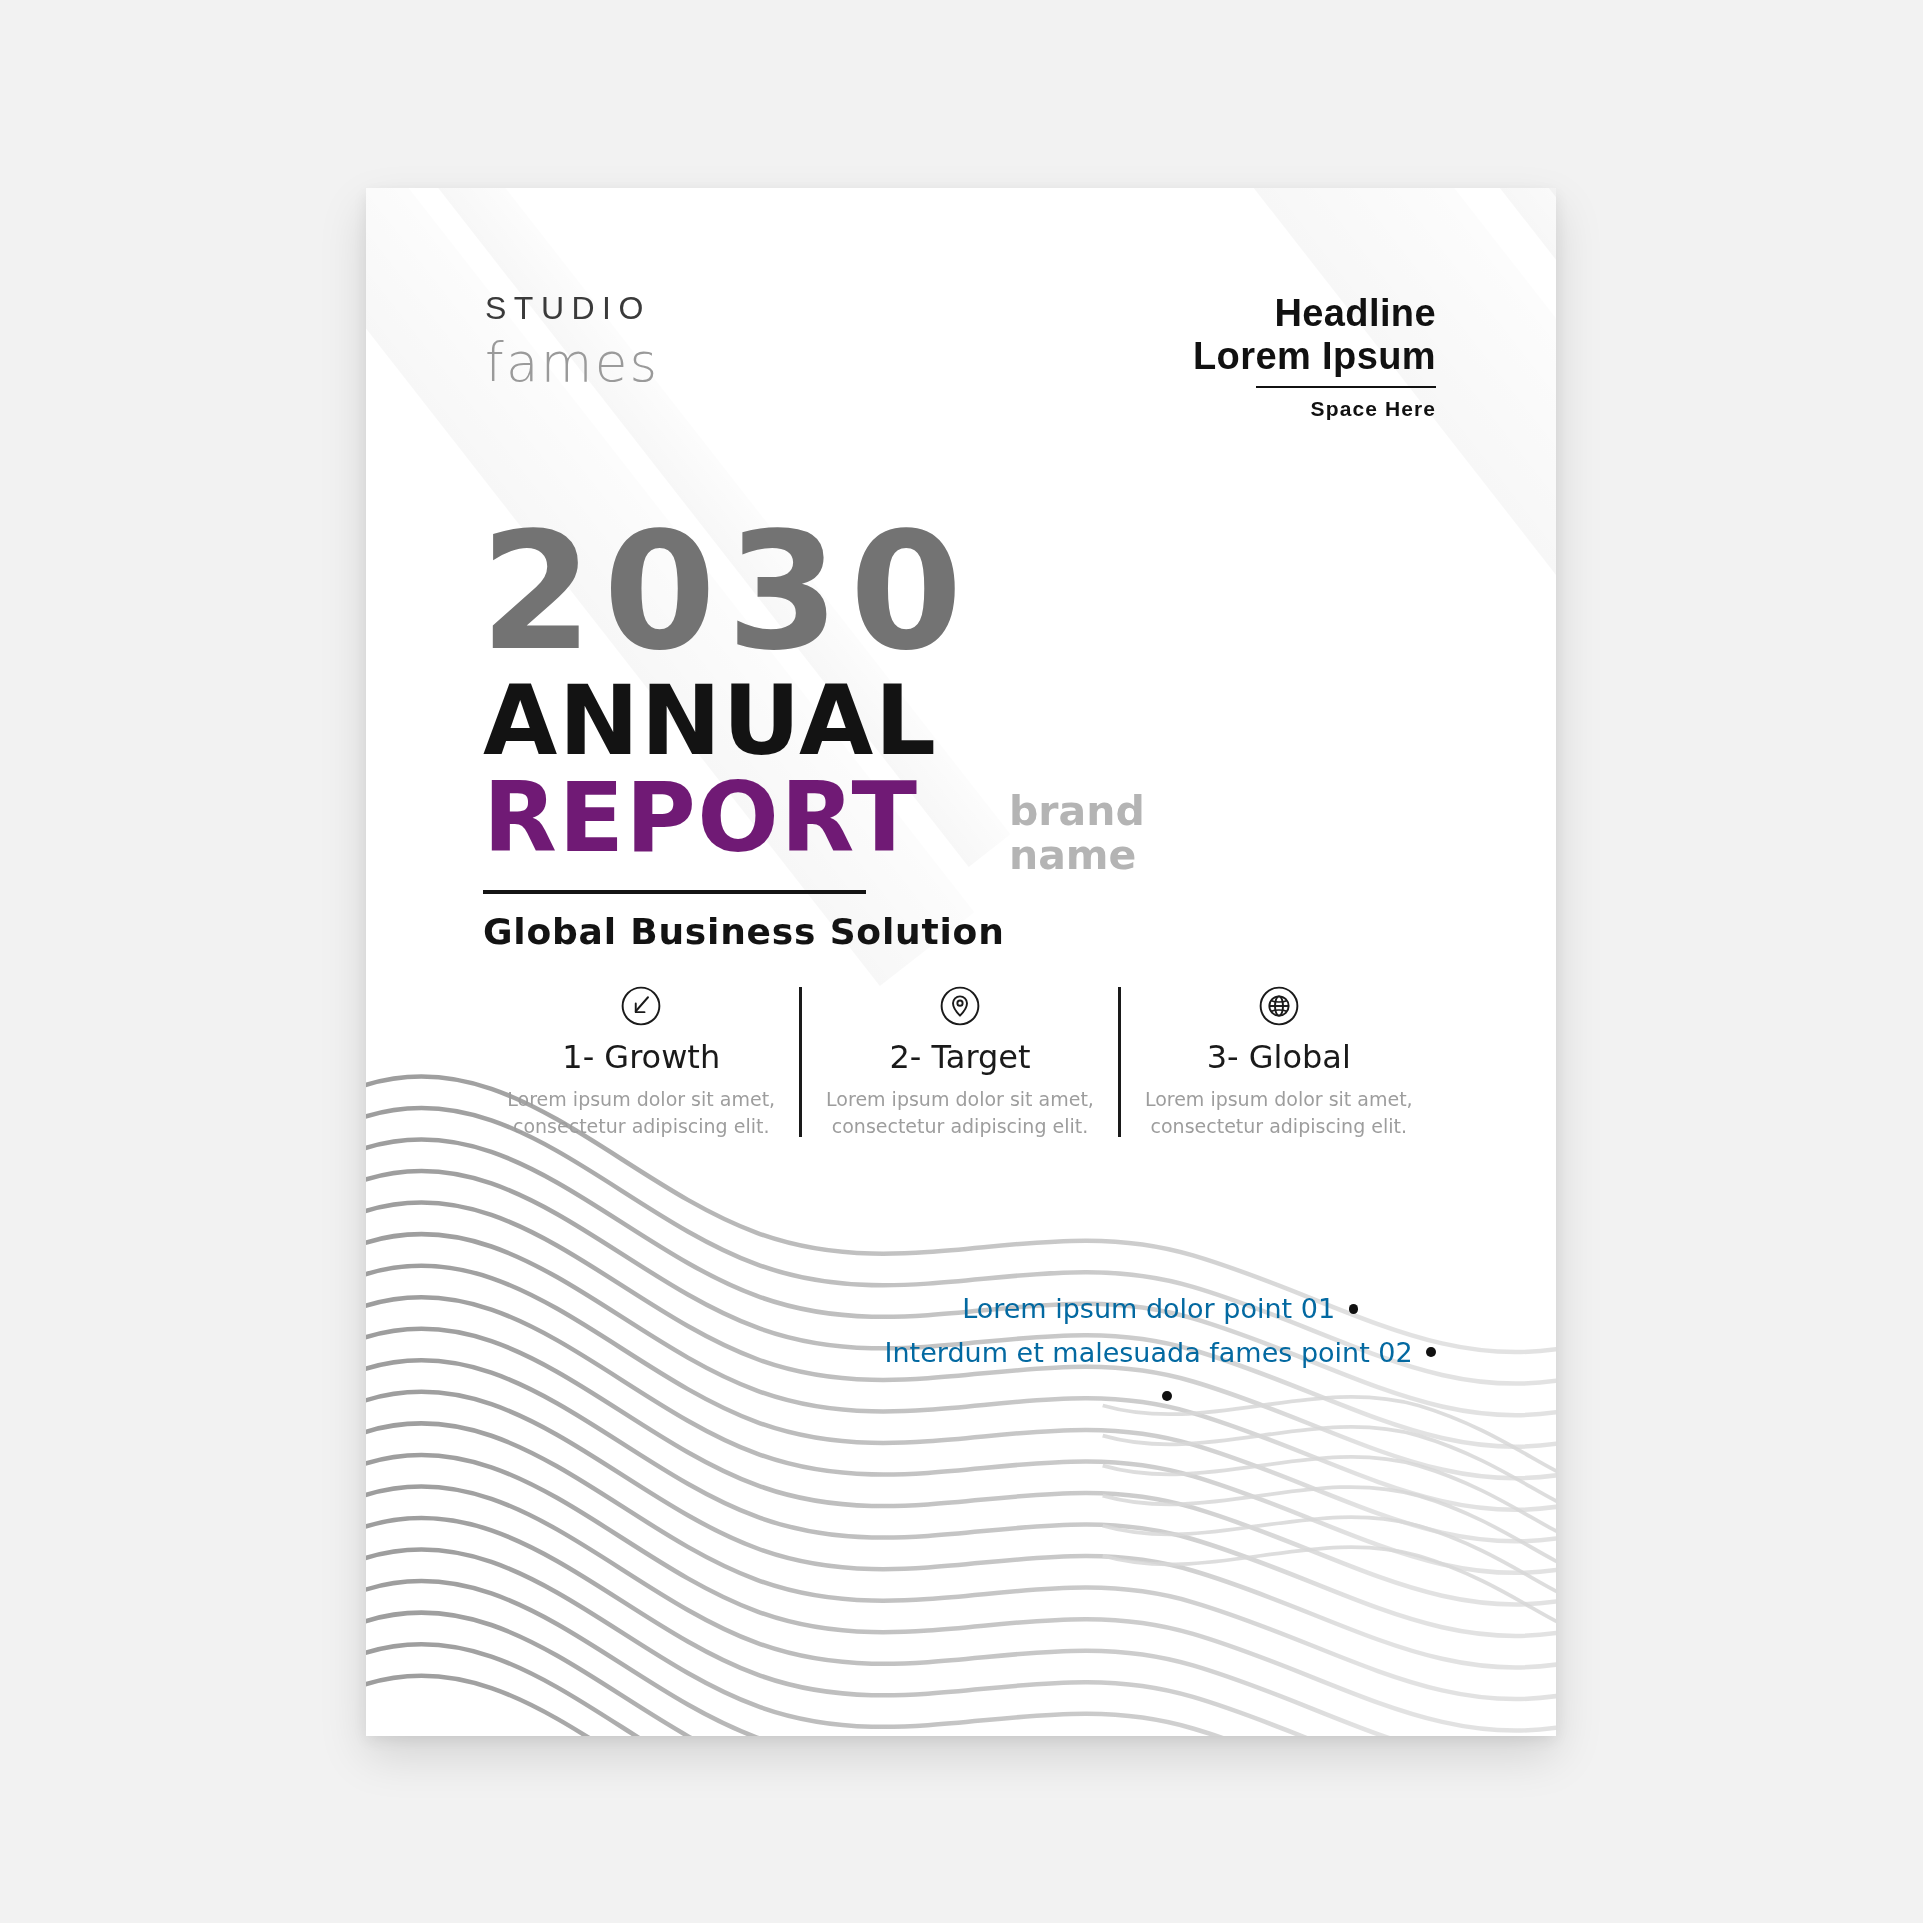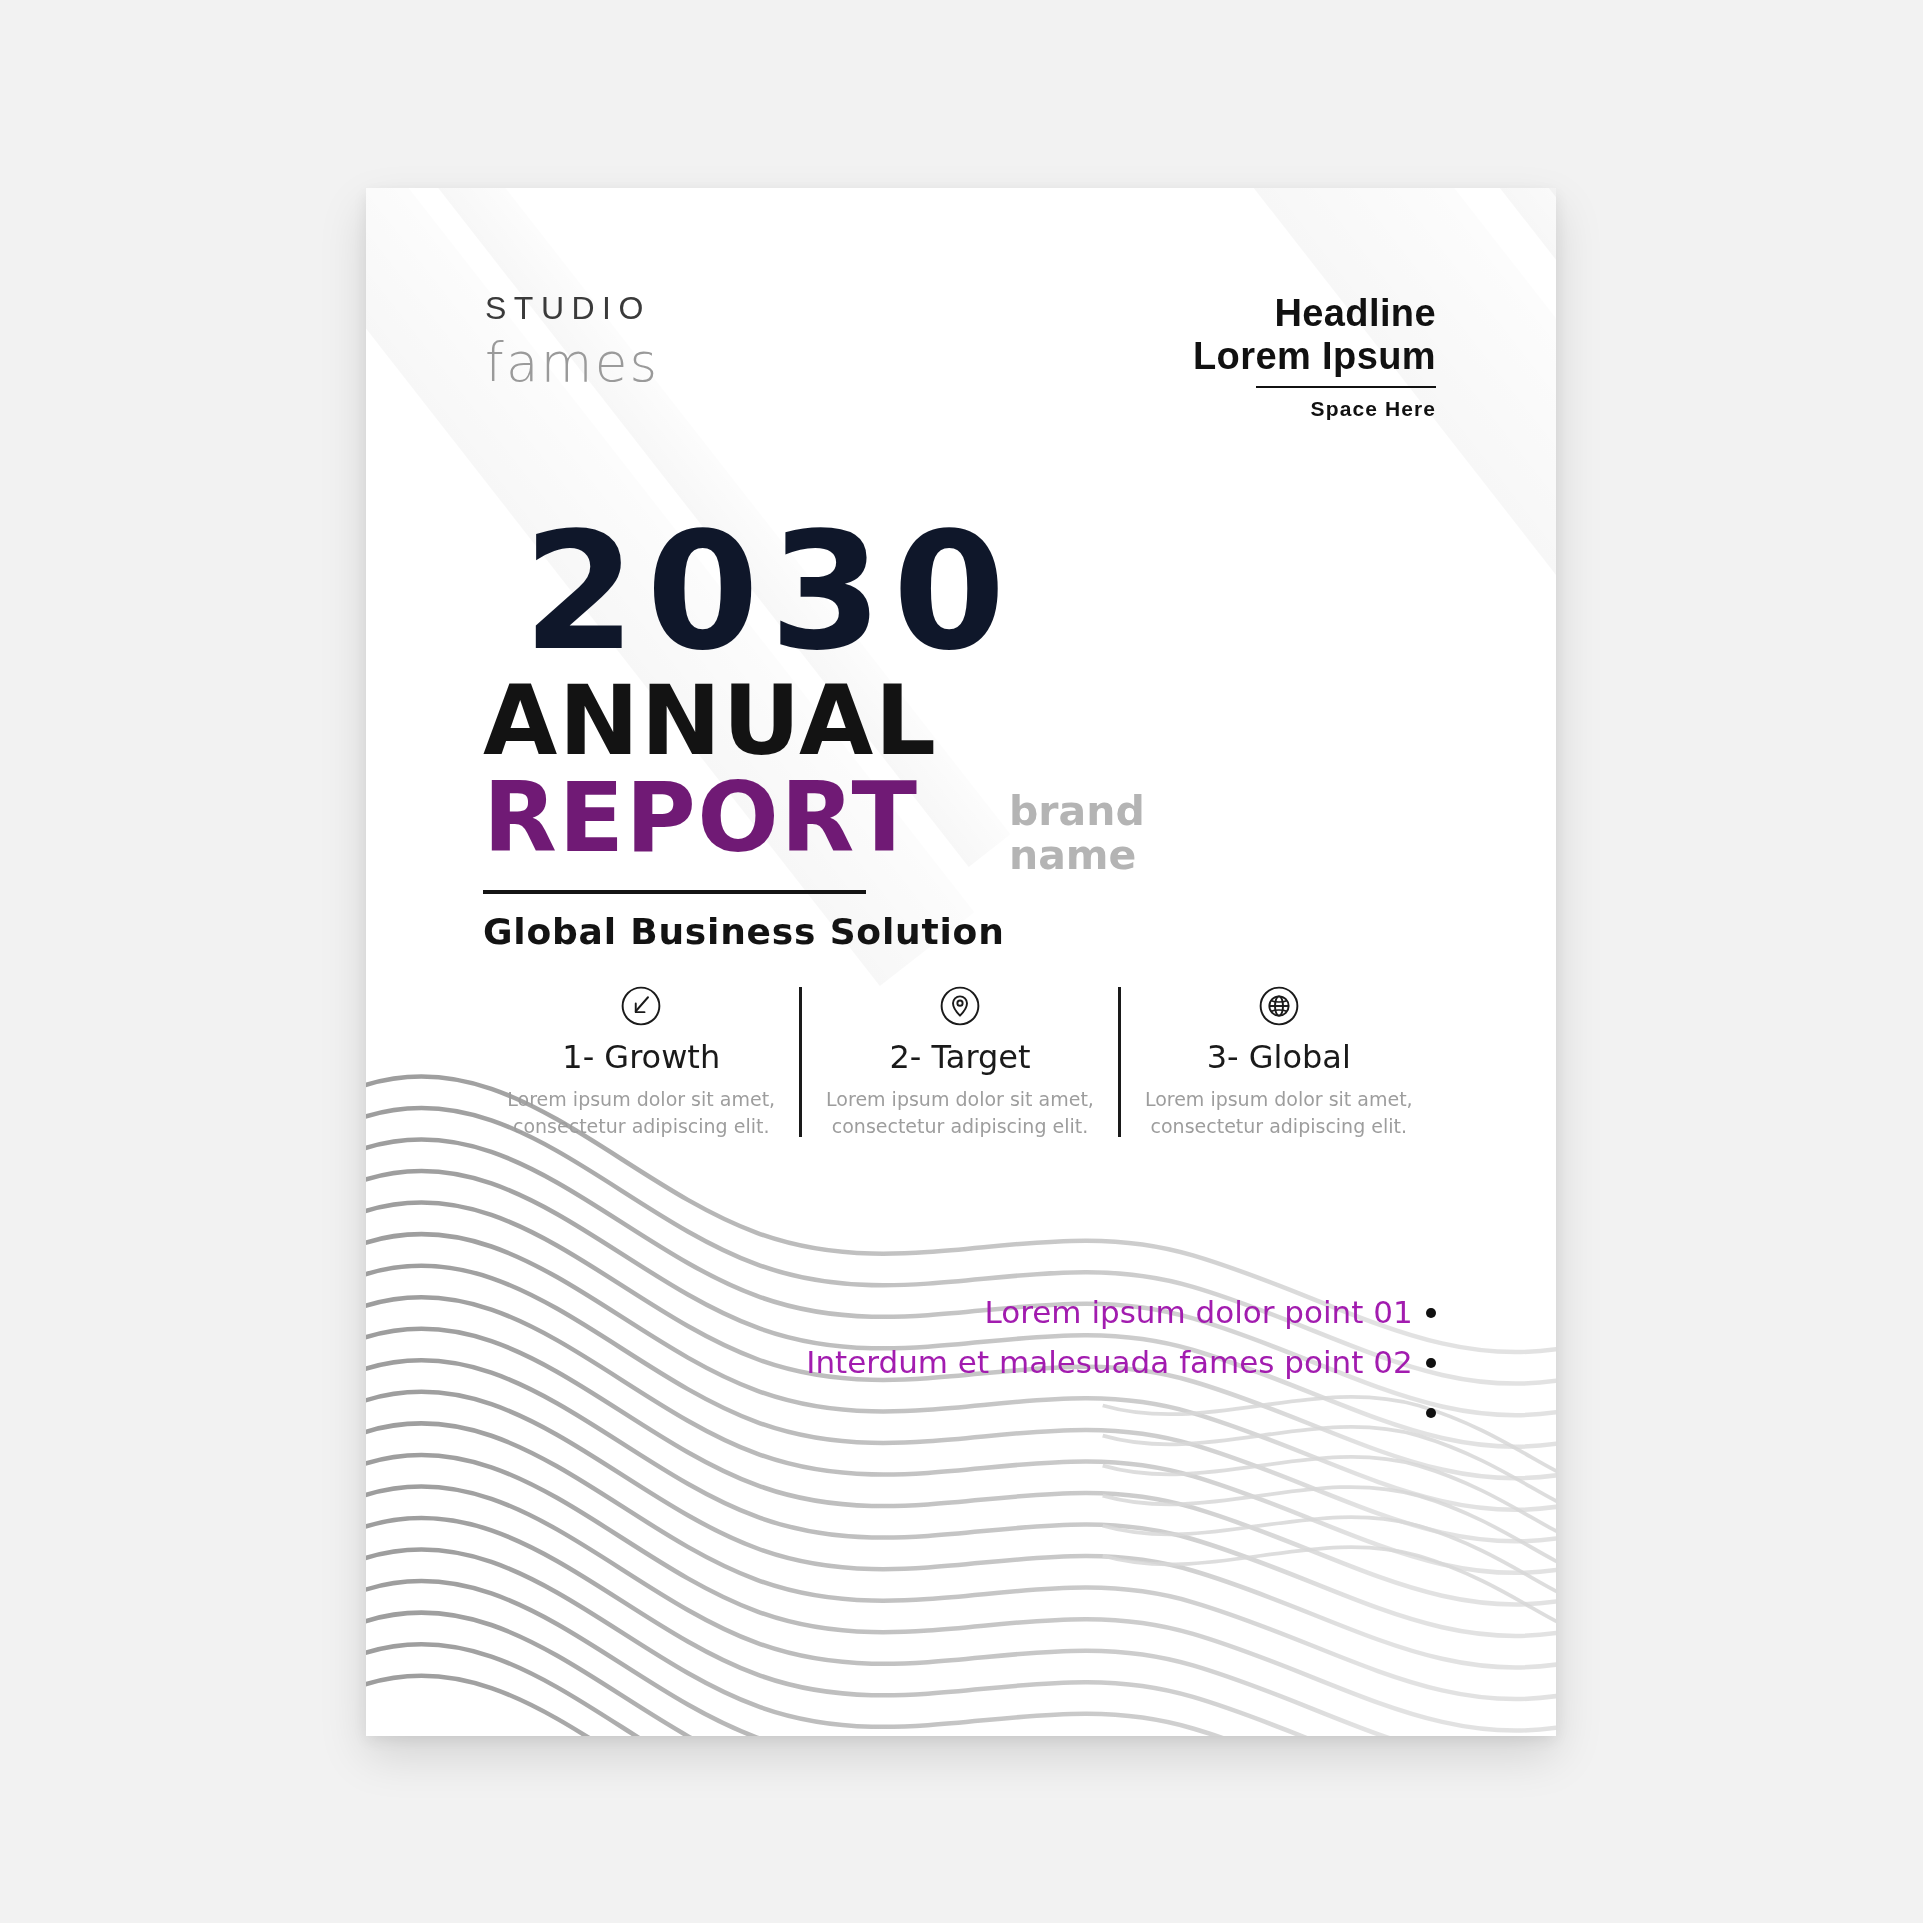--- a/index.html
+++ b/index.html
@@ -96,25 +96,24 @@
     letter-spacing: 1.1px;
   }
 
   
   .year {
     position: absolute;
     left: 114px;
     top: 323px;
     font-size: 162px;
     font-weight: 700;
-    color: #0f172a;
+    color: #737373;
     letter-spacing: 10.5px;
     line-height: 1;
     font-family: "DejaVu Sans", sans-serif;
-    margin-left: 43px;
   }
   .annual {
     position: absolute;
     left: 117px;
     top: 485px;
     font-size: 96px;
     font-weight: 700;
     color: #131313;
     letter-spacing: 1.5px;
     line-height: 1;
@@ -217,25 +216,26 @@
   .bullet-list {
     position: absolute;
     right: 120px;
     top: 1099px;
     text-align: right;
     list-style: none;
     margin: 0;
     padding: 0;
   }
   .bullet-list li {
-    font-size: 31px;
-    color: #a21caf;
+    font-size: 27px;
+    color: #0369a1;
     line-height: 1.62;
     font-family: "DejaVu Sans", sans-serif;
     white-space: nowrap;
+    text-align: center;
   }
   .bullet-dot {
     display: inline-block;
     width: 9.8px;
     height: 9.8px;
     border-radius: 50%;
     background: #111;
     margin-left: 13.5px;
     vertical-align: middle;
     margin-bottom: 3.8px;

